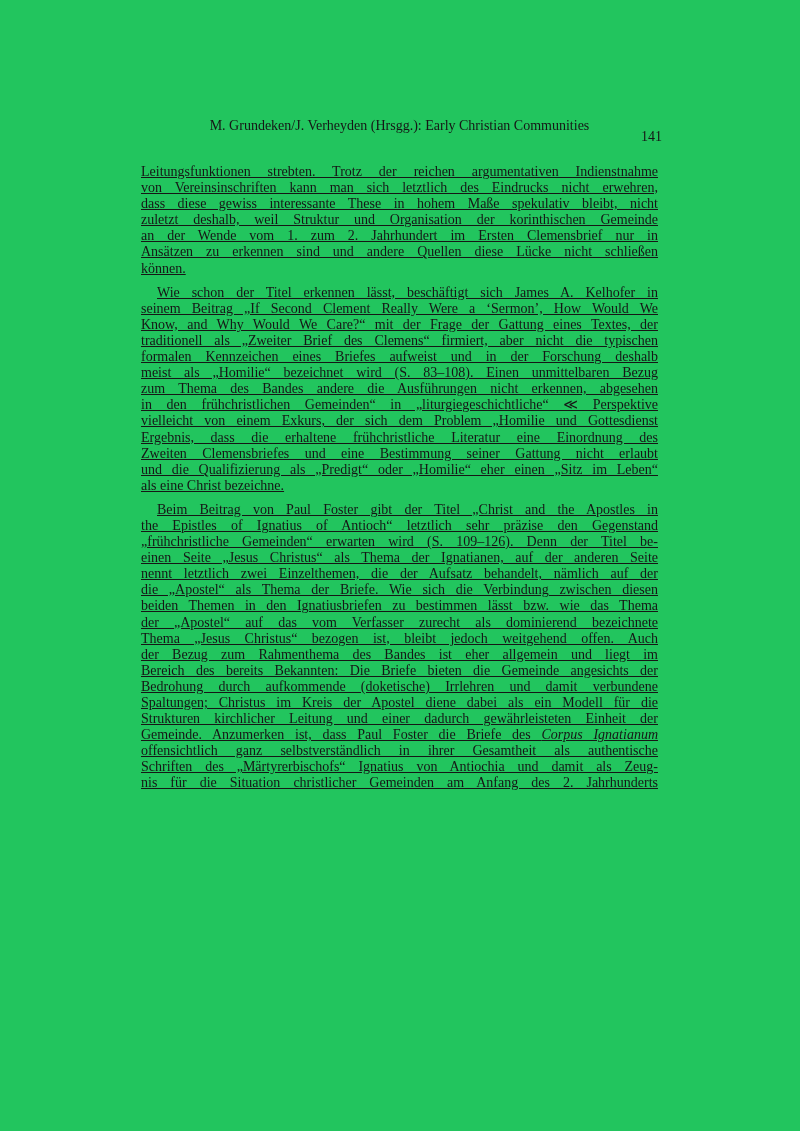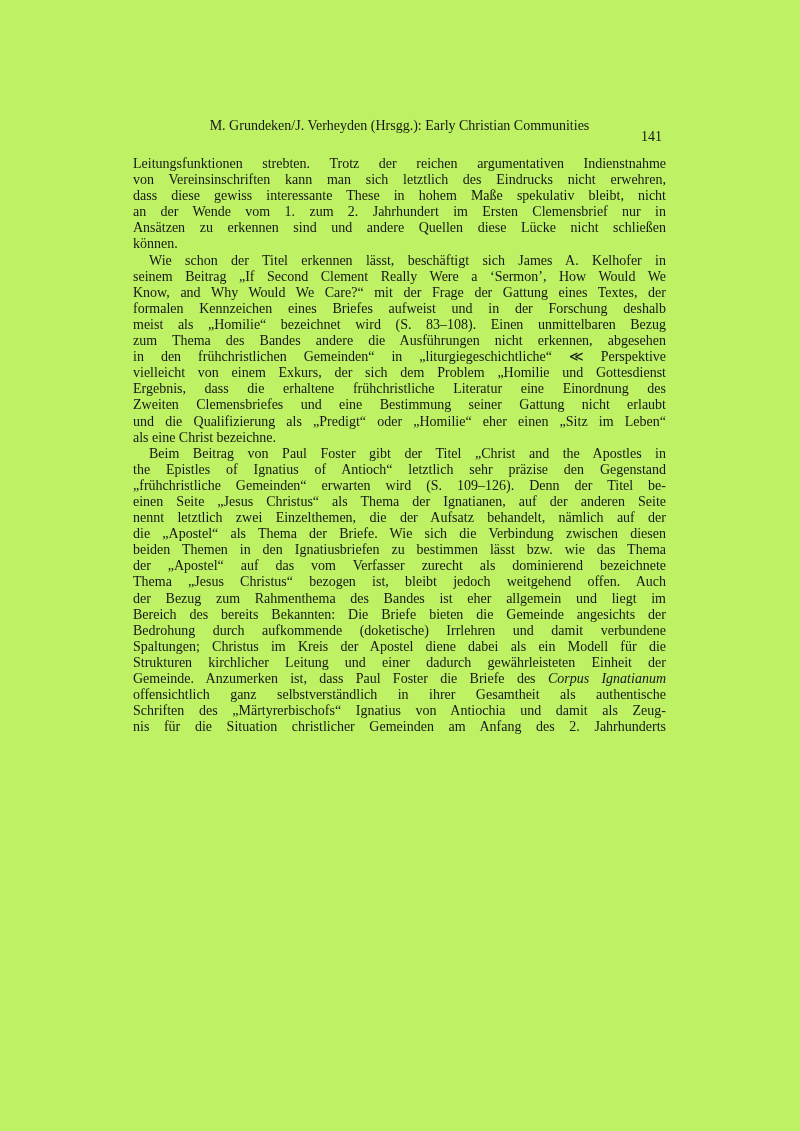--- a/index.html
+++ b/index.html
@@ -4,21 +4,21 @@
 <style>
   html, body {
     margin: 0;
     padding: 0;
     background: #ffffff;
   }
   .page {
     position: relative;
     width: 800px;
     height: 1131px;
-    background: #bef264;
+    background: #22c55e;
     color: #161616;
     font-family: "Liberation Serif", "DejaVu Serif", serif;
     overflow: hidden;
   }
   .running-head {
     position: absolute;
     top: 118px;
     left: 133px;
     width: 533px;
     font-size: 14px;
@@ -32,22 +32,23 @@
   }
   .text-body {
     position: absolute;
     top: 156px;
     left: 133px;
     width: 533px;
     font-size: 14px;
     line-height: 16.1px;
   }
   .paragraph {
-    margin: 0;
+    margin: 8px;
     padding: 0;
+    text-decoration: underline;
   }
   .line {
     text-align: justify;
     text-align-last: justify;
     white-space: normal;
   }
   .line.para-end {
     text-align-last: left;
   }
   .line.indent {
@@ -65,28 +66,30 @@
   <div class="running-head">
     <span>M. Grundeken/J. Verheyden (Hrsgg.): Early Christian Communities</span>
     <span class="head-pagenum">141</span>
   </div>
 
   <div class="text-body">
       <div class="paragraph">
         <div class="line">Leitungsfunktionen strebten. Trotz der reichen argumentativen Indienstnahme</div>
         <div class="line">von Vereinsinschriften kann man sich letztlich des Eindrucks nicht erwehren,</div>
         <div class="line">dass diese gewiss interessante These in hohem Maße spekulativ bleibt, nicht</div>
+        <div class="line">zuletzt deshalb, weil Struktur und Organisation der korinthischen Gemeinde</div>
         <div class="line">an der Wende vom 1. zum 2. Jahrhundert im Ersten Clemensbrief nur in</div>
         <div class="line">Ansätzen zu erkennen sind und andere Quellen diese Lücke nicht schließen</div>
         <div class="line para-end">können.</div>
       </div>
       <div class="paragraph">
         <div class="line indent">Wie schon der Titel erkennen lässt, beschäftigt sich James A. Kelhofer in</div>
         <div class="line">seinem Beitrag „If Second Clement Really Were a ‘Sermon’, How Would We</div>
         <div class="line">Know, and Why Would We Care?“ mit der Frage der Gattung eines Textes, der</div>
+        <div class="line">traditionell als „Zweiter Brief des Clemens“ firmiert, aber nicht die typischen</div>
         <div class="line">formalen Kennzeichen eines Briefes aufweist und in der Forschung deshalb</div>
         <div class="line">meist als „Homilie“ bezeichnet wird (S. 83–108). Einen unmittelbaren Bezug</div>
         <div class="line">zum Thema des Bandes andere die Ausführungen nicht erkennen, abgesehen</div>
         <div class="line">in den frühchristlichen Gemeinden“ in „liturgiegeschichtliche“ ≪ Perspektive</div>
         <div class="line">vielleicht von einem Exkurs, der sich dem Problem „Homilie und Gottesdienst</div>
         <div class="line">Ergebnis, dass die erhaltene frühchristliche Literatur eine Einordnung des</div>
         <div class="line">Zweiten Clemensbriefes und eine Bestimmung seiner Gattung nicht erlaubt</div>
         <div class="line">und die Qualifizierung als „Predigt“ oder „Homilie“ eher einen „Sitz im Leben“</div>
         <div class="line para-end">als eine Christ bezeichne.</div>
       </div>

